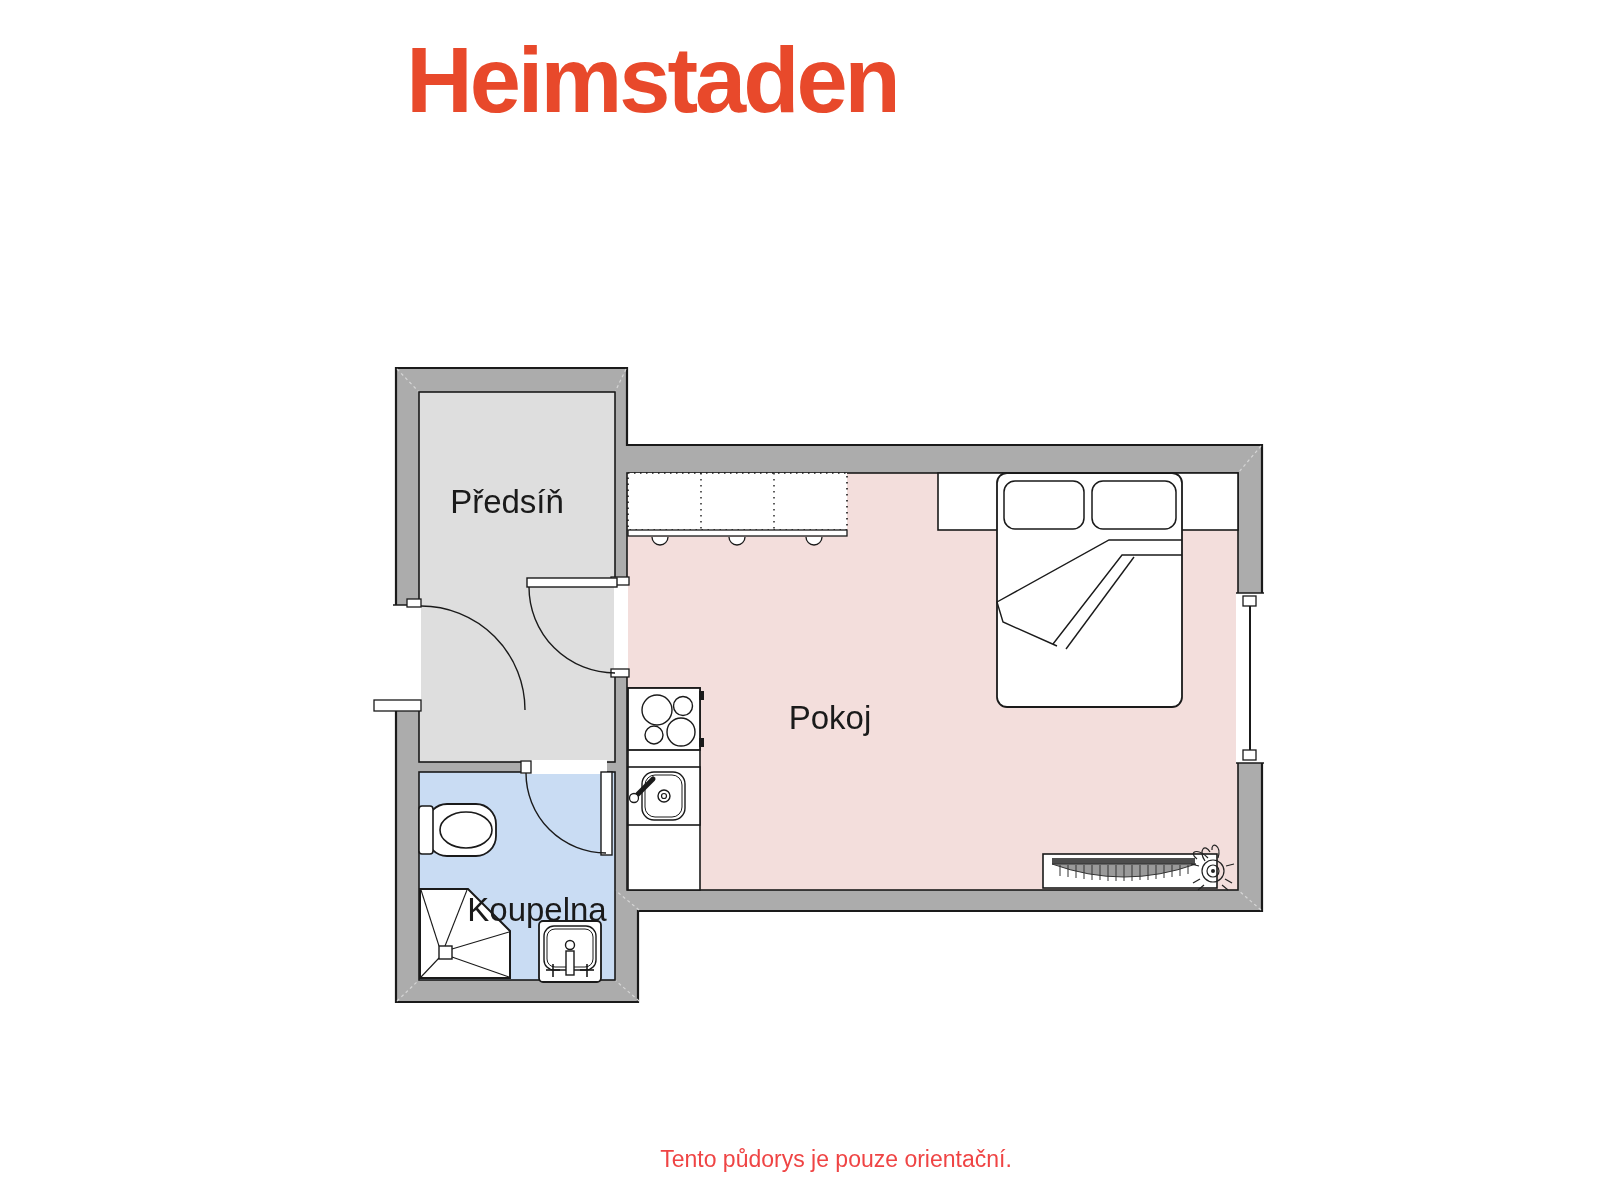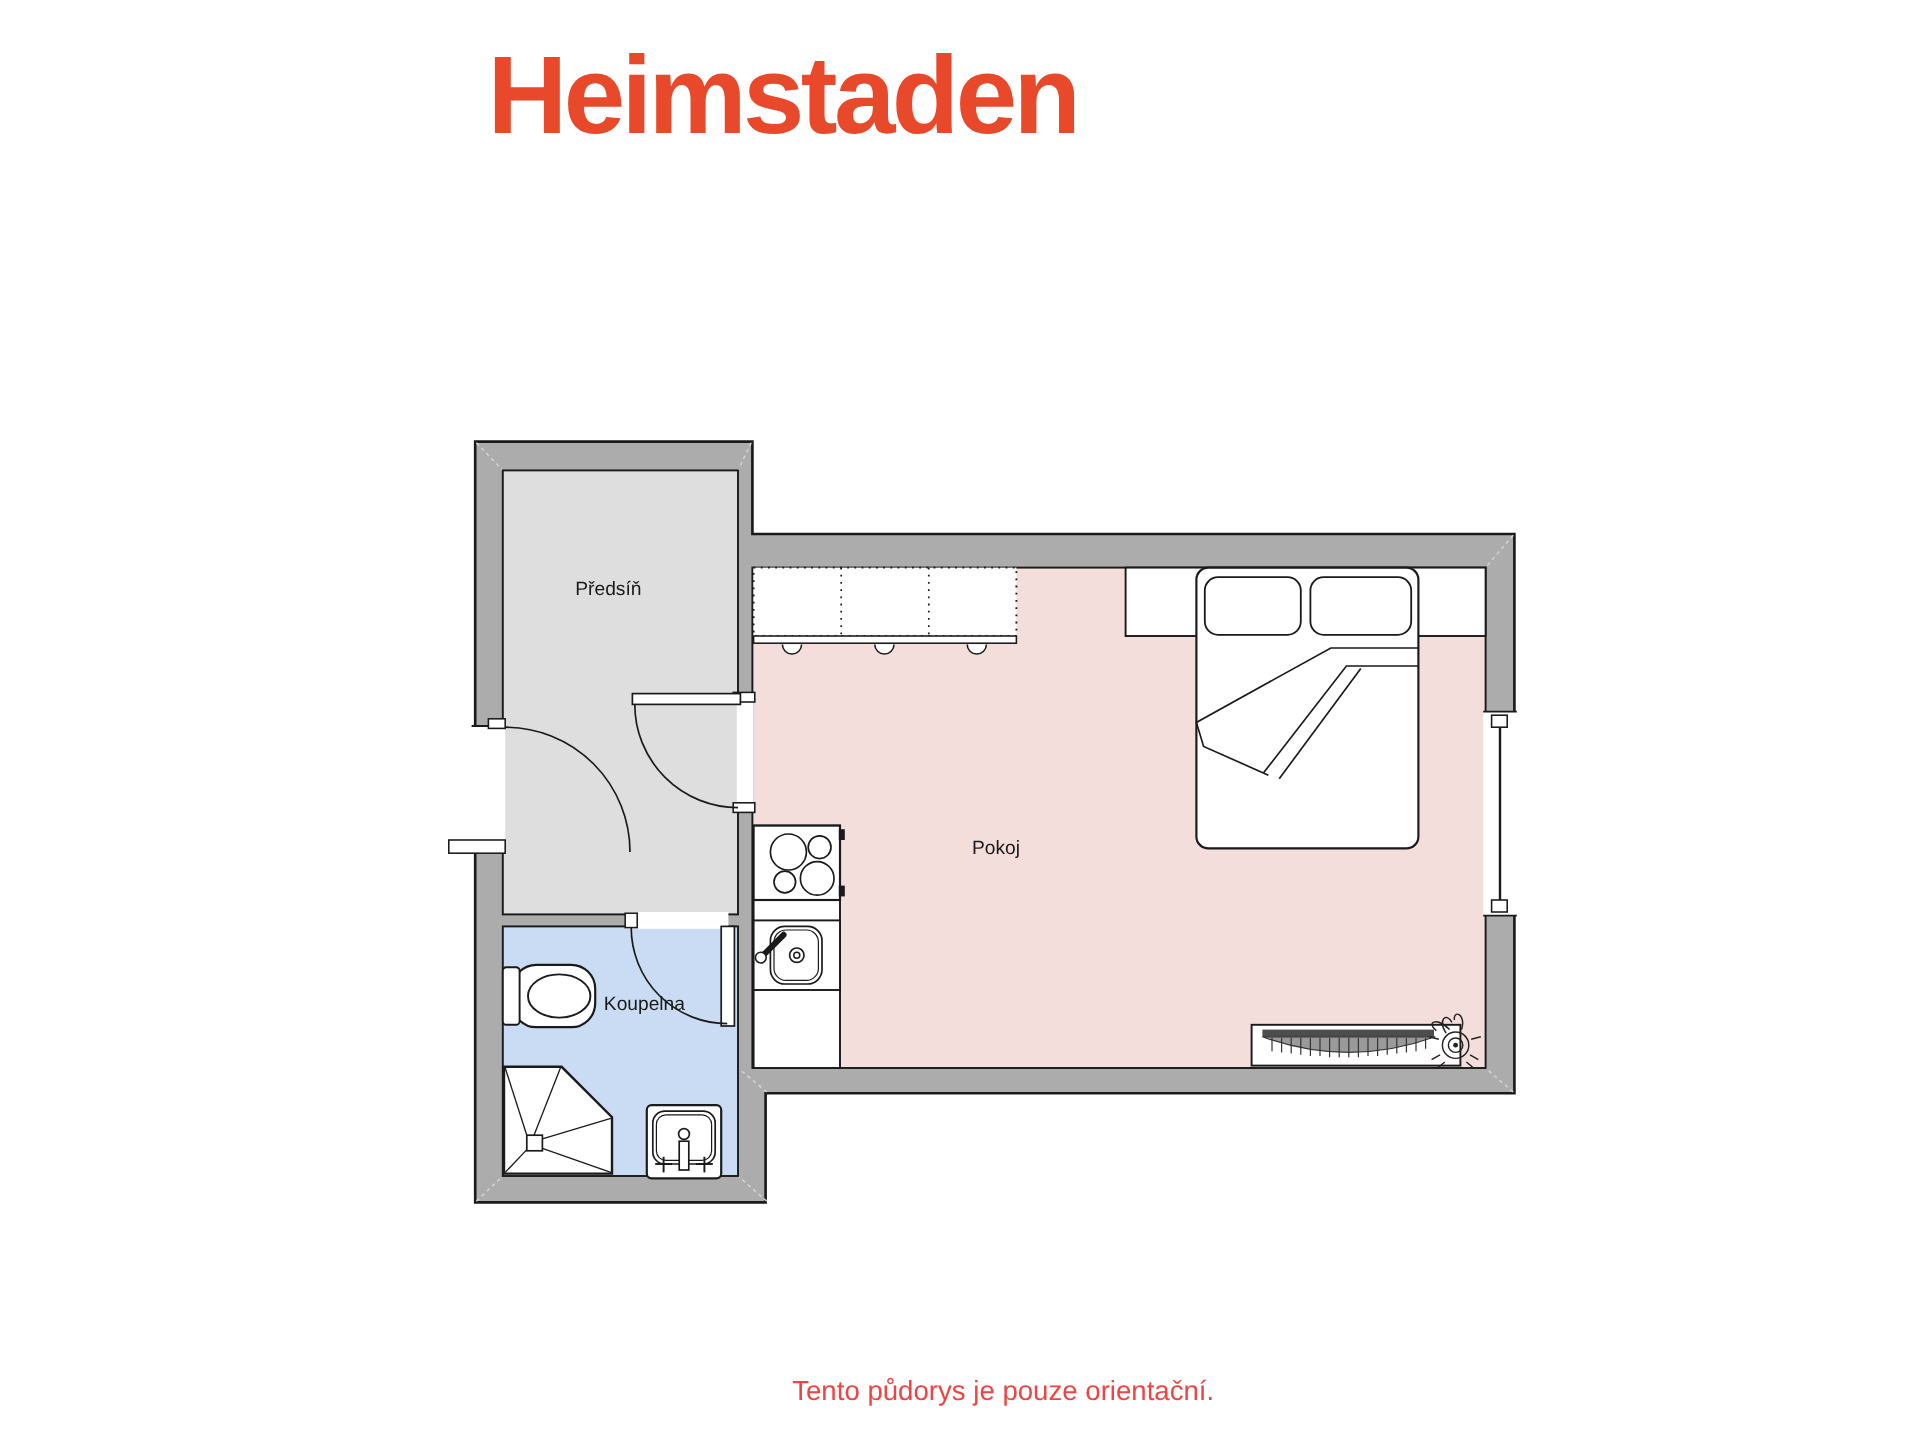--- a/index.html
+++ b/index.html
@@ -1,23 +1,23 @@
 <!DOCTYPE html>
 <html><head>
 <meta charset="utf-8">
 <style>
   html,body{margin:0;padding:0;background:#ffffff;}
   .stage{position:relative;width:1600px;height:1200px;background:#ffffff;overflow:hidden;
          font-family:"Liberation Sans",sans-serif;}
   .logo{position:absolute;left:0;top:28px;width:1304px;text-align:center;
         font-size:92px;font-weight:bold;letter-spacing:-3px;color:#E8492B;}
   .plan-svg{position:absolute;left:0;top:0;}
-  .room-label{position:absolute;width:220px;text-align:center;font-size:16px;color:#1a1a1a;}
+  .room-label{position:absolute;width:220px;text-align:center;font-size:33px;color:#1a1a1a;}
   .label-predsin{left:397px;top:483px;}
-  .label-koupelna{left:427px;top:829px;}
+  .label-koupelna{left:427px;top:891px;}
   .label-pokoj{left:720px;top:699px;}
   .caption{position:absolute;left:0;top:1146px;width:1600px;text-align:center;
            font-size:23px;color:#ef4444;margin-left:36px;}
 </style>
 </head>
 <body>
 
 <div class="stage">
 
   <div class="logo">Heimstaden</div>

